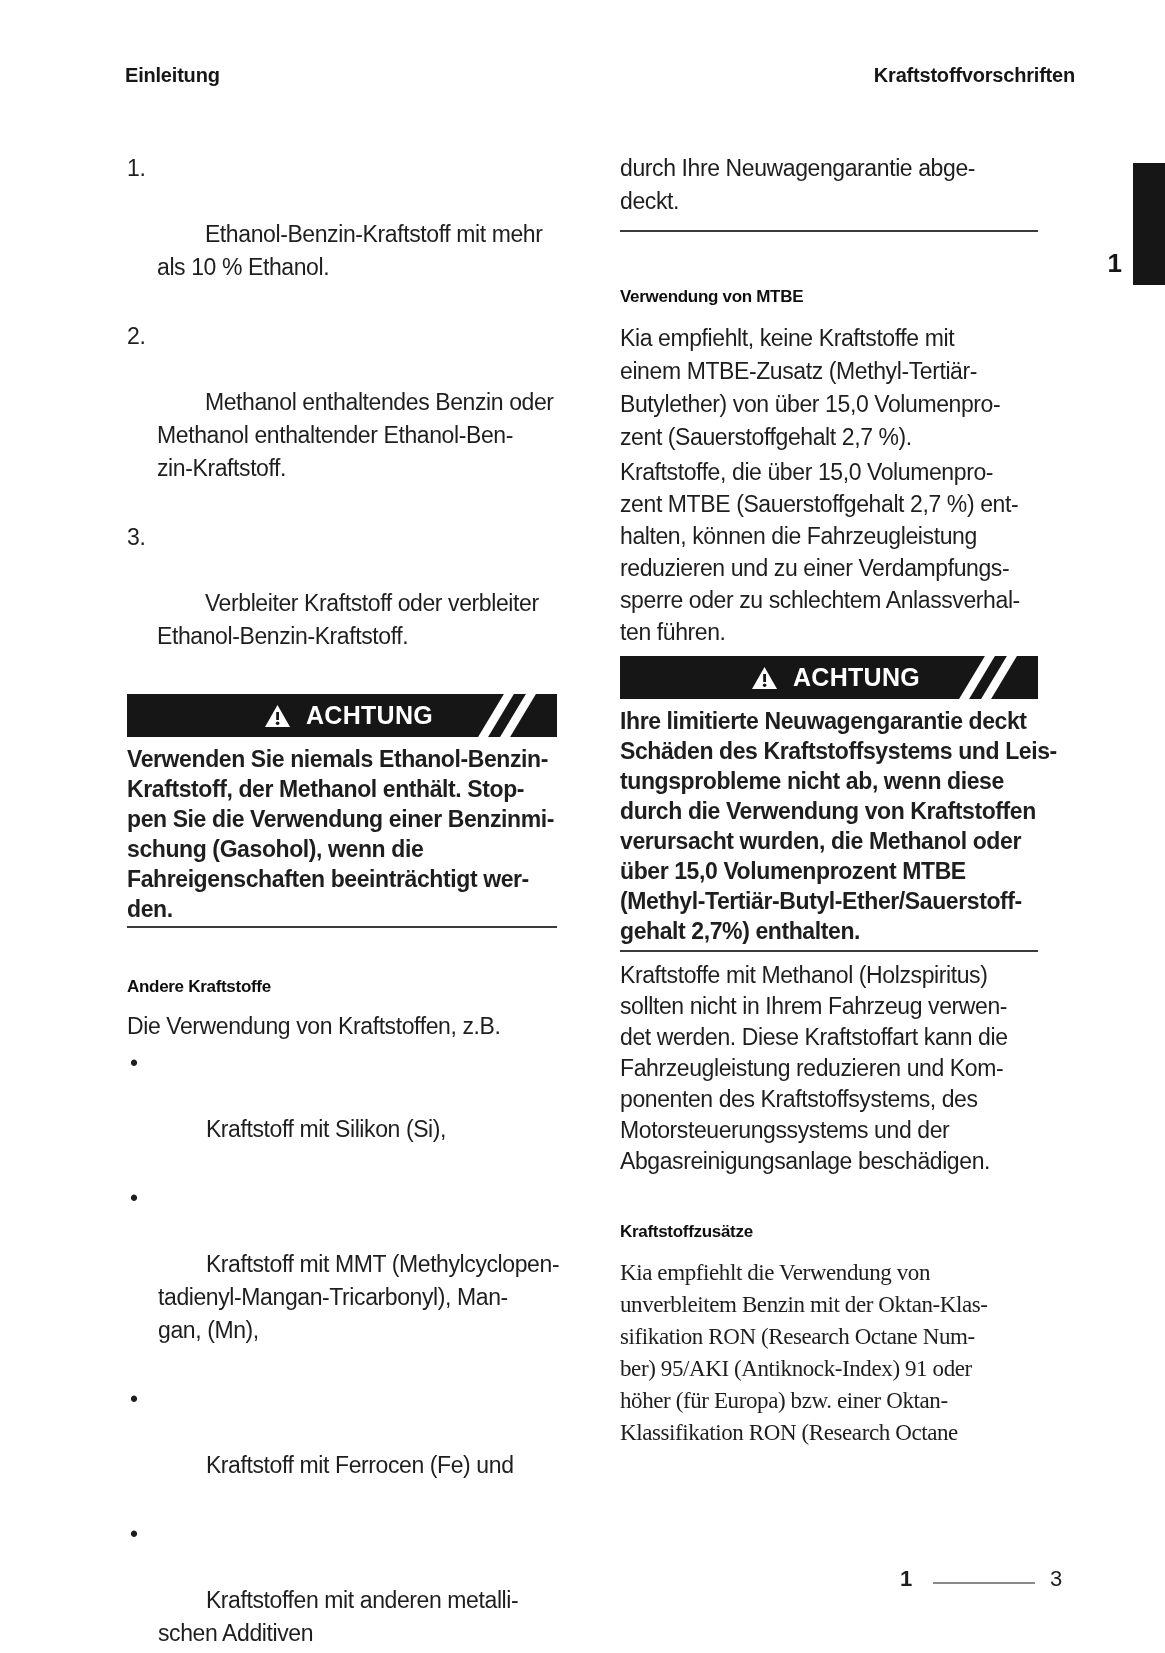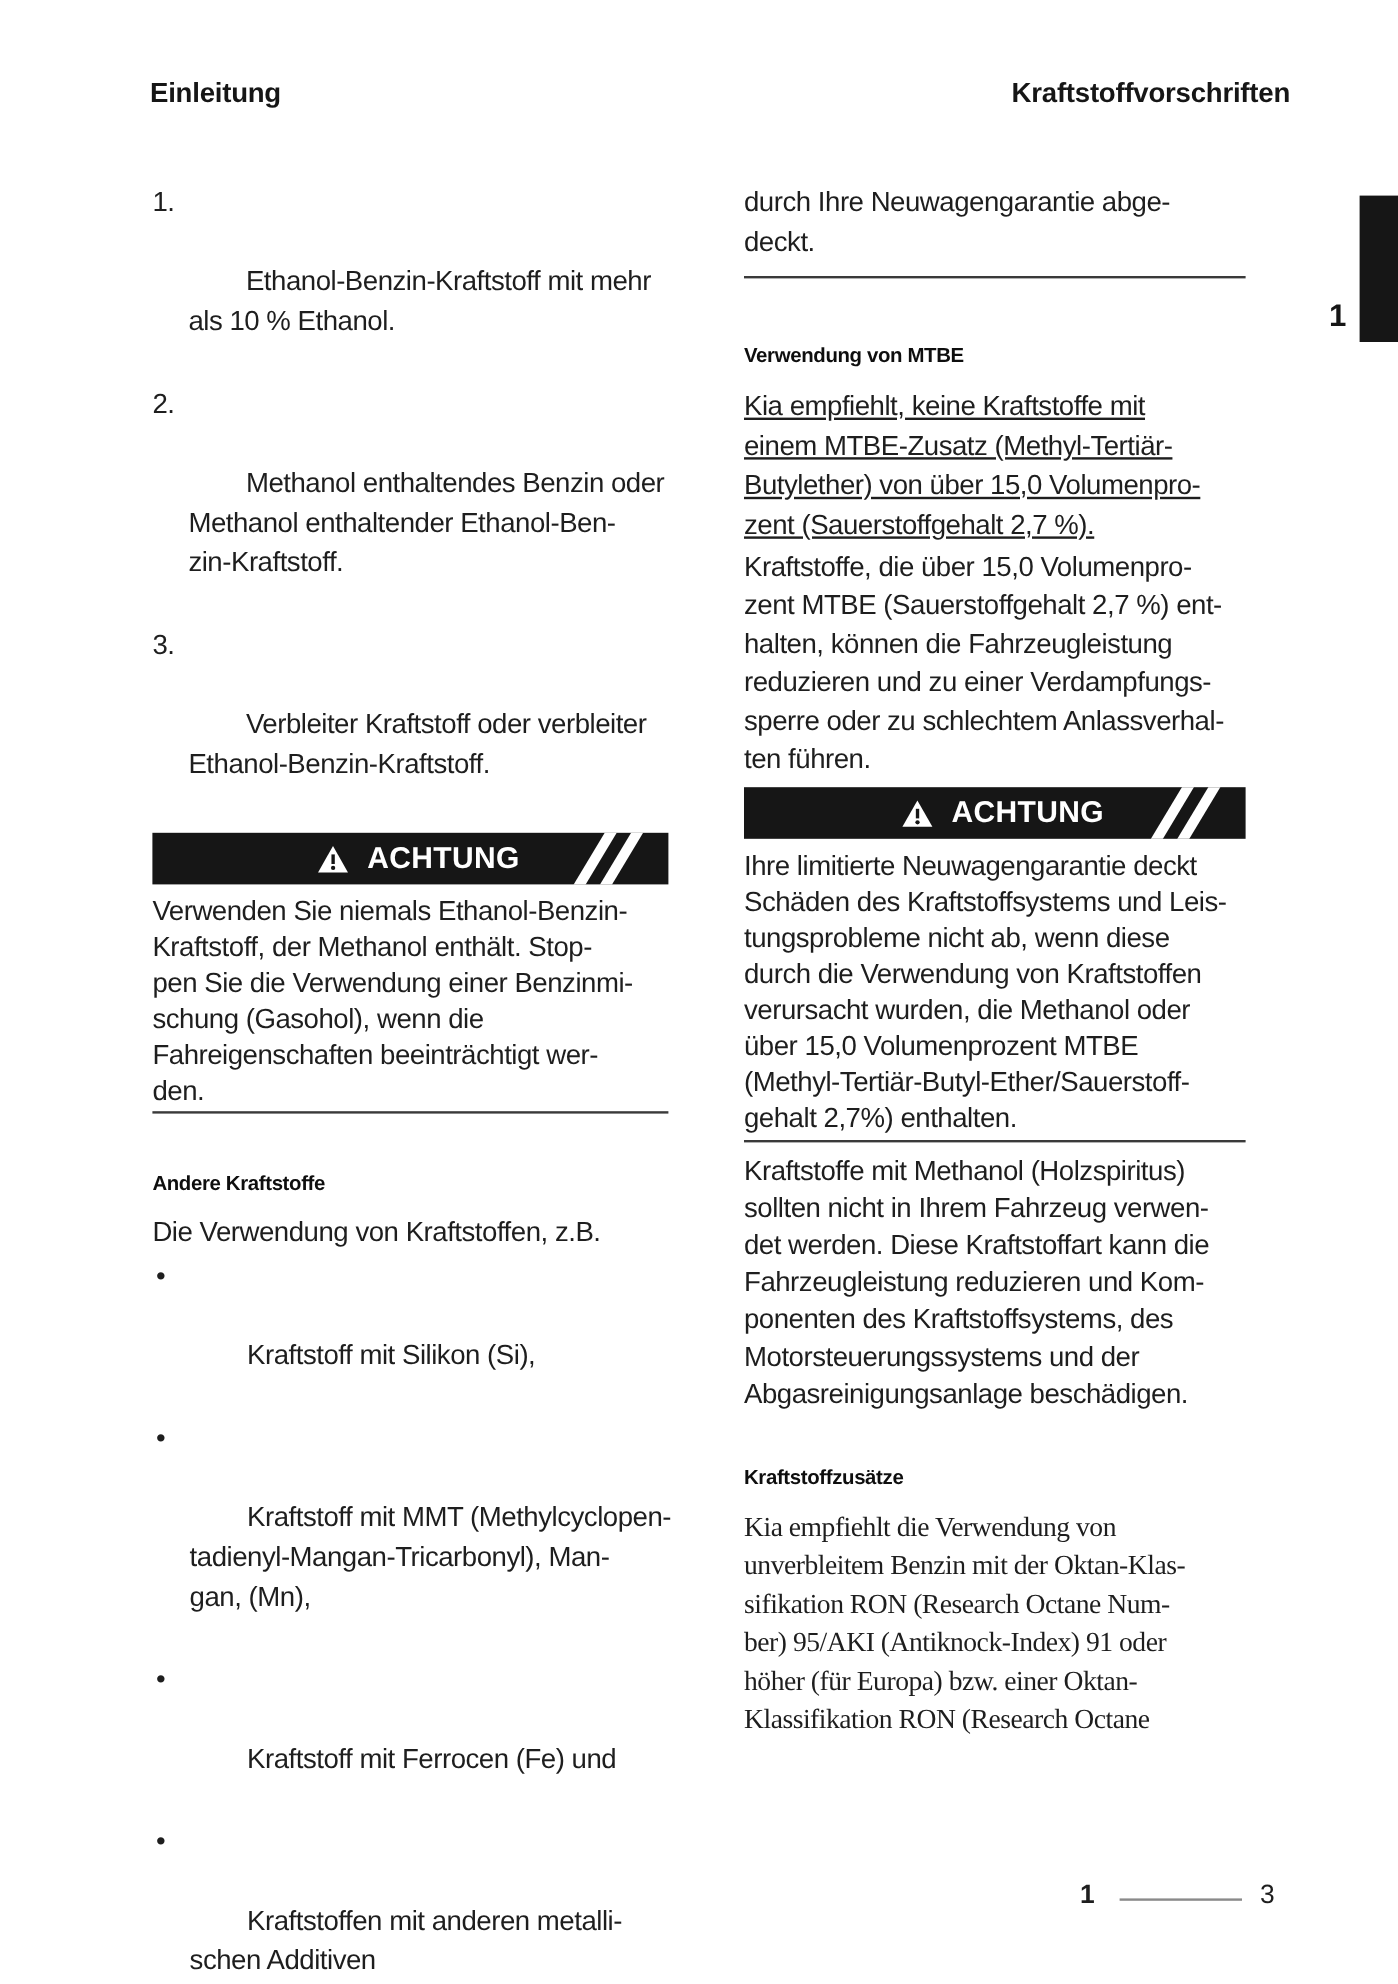--- a/index.html
+++ b/index.html
@@ -5,33 +5,33 @@
   html,body{margin:0;padding:0;background:#ffffff;}
   .page{
     position:relative;
     width:1165px;height:1653px;
     background:#ffffff;
     font-family:"Liberation Sans","DejaVu Sans",sans-serif;
     color:#1e1e1e;
     overflow:hidden;
   }
   
-  .hdr{position:absolute;top:64px;font-size:23px;font-weight:bold;color:#161616;letter-spacing:-0.2px;}
+  .hdr{position:absolute;top:64px;font-size:20px;font-weight:bold;color:#161616;letter-spacing:-0.2px;}
   .hdr-left{left:125px;}
   .hdr-right{right:90px;}
   
   .side-tab{position:absolute;left:1133px;top:163px;width:32px;height:122px;background:#161616;}
   .side-tab-num{position:absolute;left:1090px;top:248px;width:32px;text-align:right;font-size:26px;font-weight:bold;color:#161616;}
   
   .col{position:absolute;top:148px;padding-top:4px;box-sizing:border-box;}
   .col-left{left:127px;width:430px;}
   .col-right{left:620px;width:418px;}
   
   .body-text{font-size:23px;line-height:33px;letter-spacing:-0.4px;white-space:pre;color:#1e1e1e;}
-  .warn-body{font-size:23px;line-height:30px;letter-spacing:-0.4px;white-space:pre;color:#1e1e1e;margin-top:7px;}
+  .warn-body{font-size:23px;line-height:30px;letter-spacing:-0.4px;white-space:pre;color:#1e1e1e;margin-top:7px;font-weight:bold;}
   .sec-title{font-size:17px;line-height:34px;font-weight:bold;color:#0e0e0e;letter-spacing:-0.3px;margin:0;}
   .rule{border:none;border-top:2px solid #3a3a3a;margin:0;width:100%;}
   
   .num-item{position:relative;padding-left:30px;margin-bottom:3px;}
   .num-item .marker{position:absolute;left:0;top:0;}
   .b-item{position:relative;padding-left:31px;margin-bottom:3px;}
   .b-item .marker{position:absolute;left:3px;top:0;}
   
   .warn-banner{position:relative;height:43px;background:#161616;display:flex;align-items:center;overflow:hidden;justify-content:center;}
   .warn-banner .w-icon{margin-left:13px;display:flex;align-items:center;}
@@ -126,21 +126,21 @@
 
   </div>
 
   <div class="col col-right">
 
     <div class="body-text">durch Ihre Neuwagengarantie abge-
 deckt.</div>
     <hr class="rule" style="margin-top:12px;">
 
     <h2 class="sec-title" style="margin-top:48px;">Verwendung von MTBE</h2>
-    <div class="body-text" style="margin-top:8px;text-decoration:underline;">Kia empfiehlt, keine Kraftstoffe mit
+    <div class="body-text" style="margin-top:8px;">Kia empfiehlt, keine Kraftstoffe mit
 einem MTBE-Zusatz (Methyl-Tertiär-
 Butylether) von über 15,0 Volumenpro-
 zent (Sauerstoffgehalt 2,7 %).</div>
     <div class="body-text" style="margin-top:2px;line-height:32px;">Kraftstoffe, die über 15,0 Volumenpro-
 zent MTBE (Sauerstoffgehalt 2,7 %) ent-
 halten, können die Fahrzeugleistung
 reduzieren und zu einer Verdampfungs-
 sperre oder zu schlechtem Anlassverhal-
 ten führen.</div>
 

